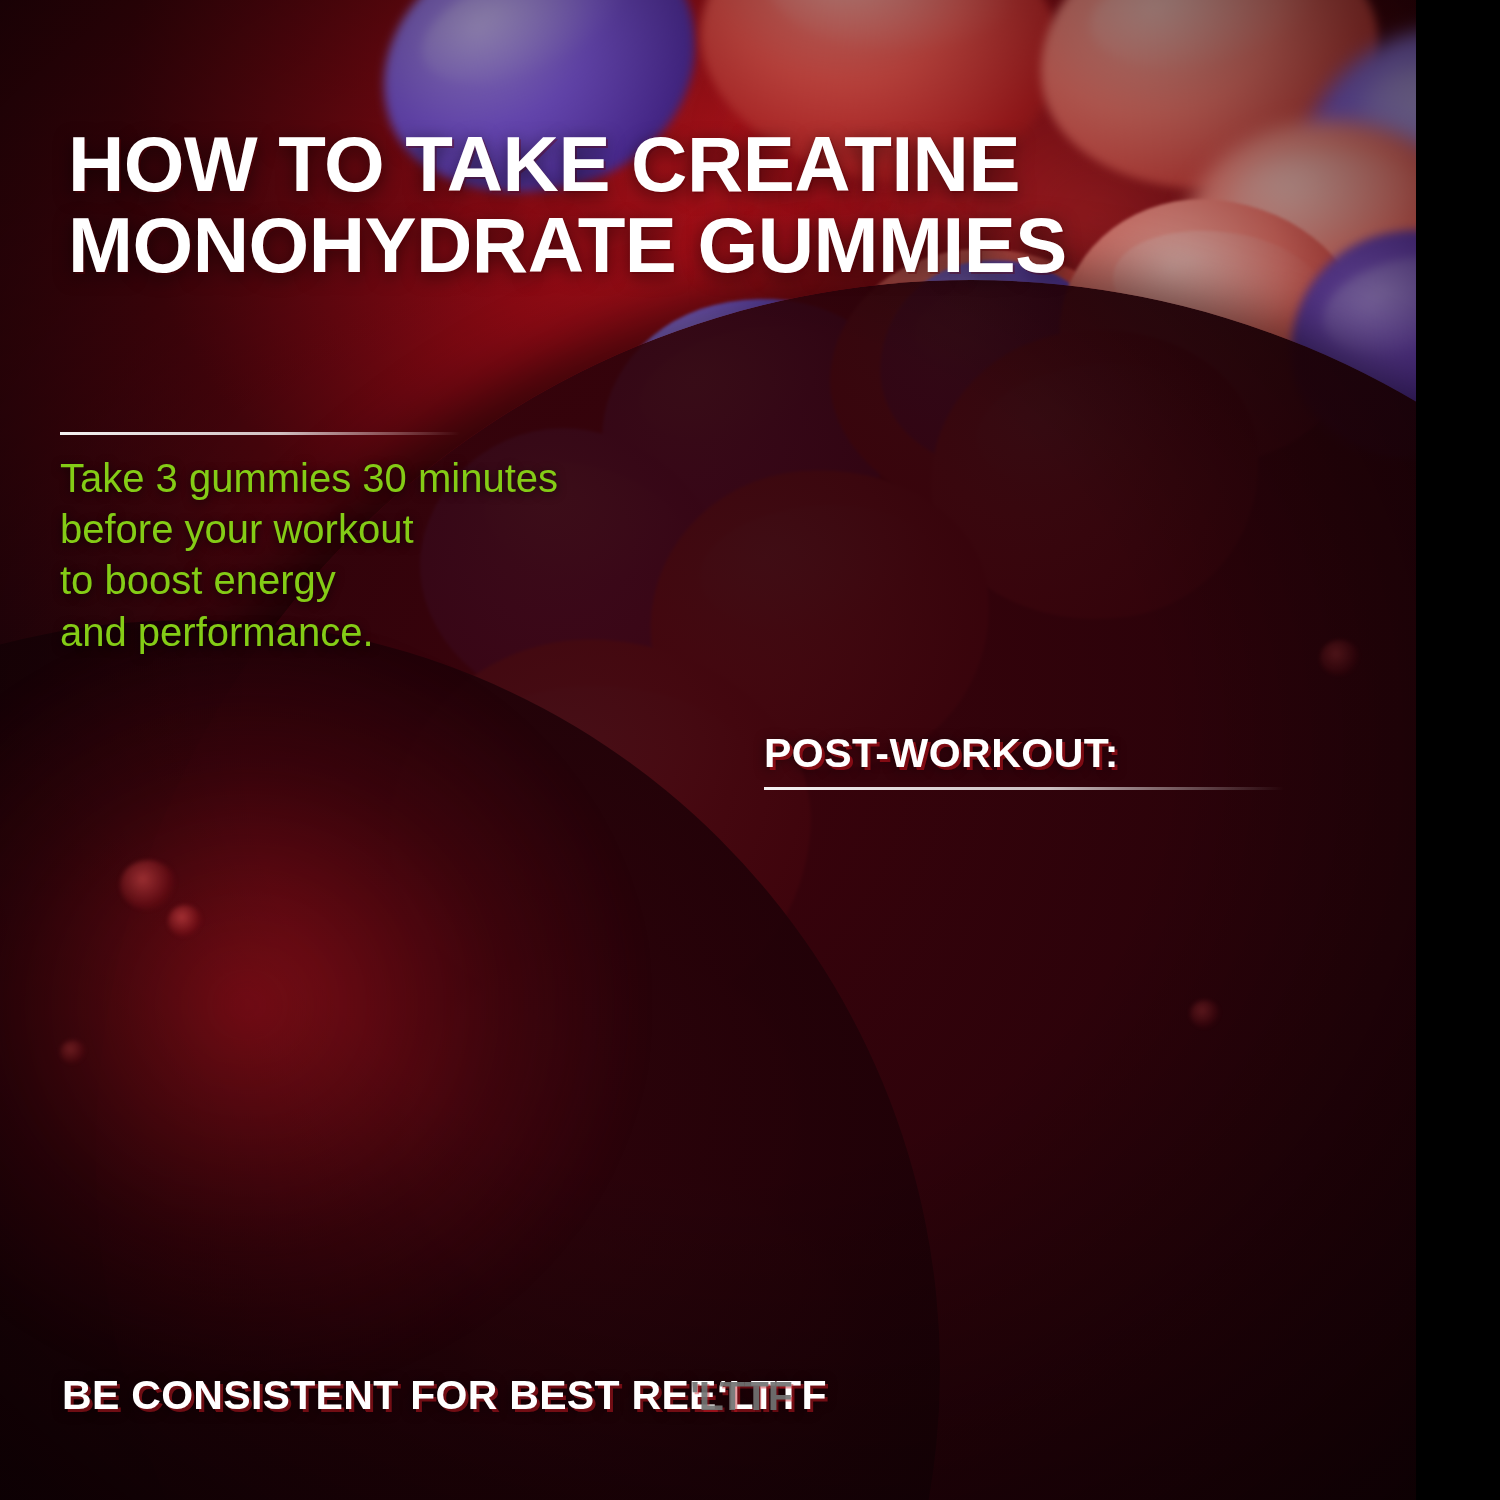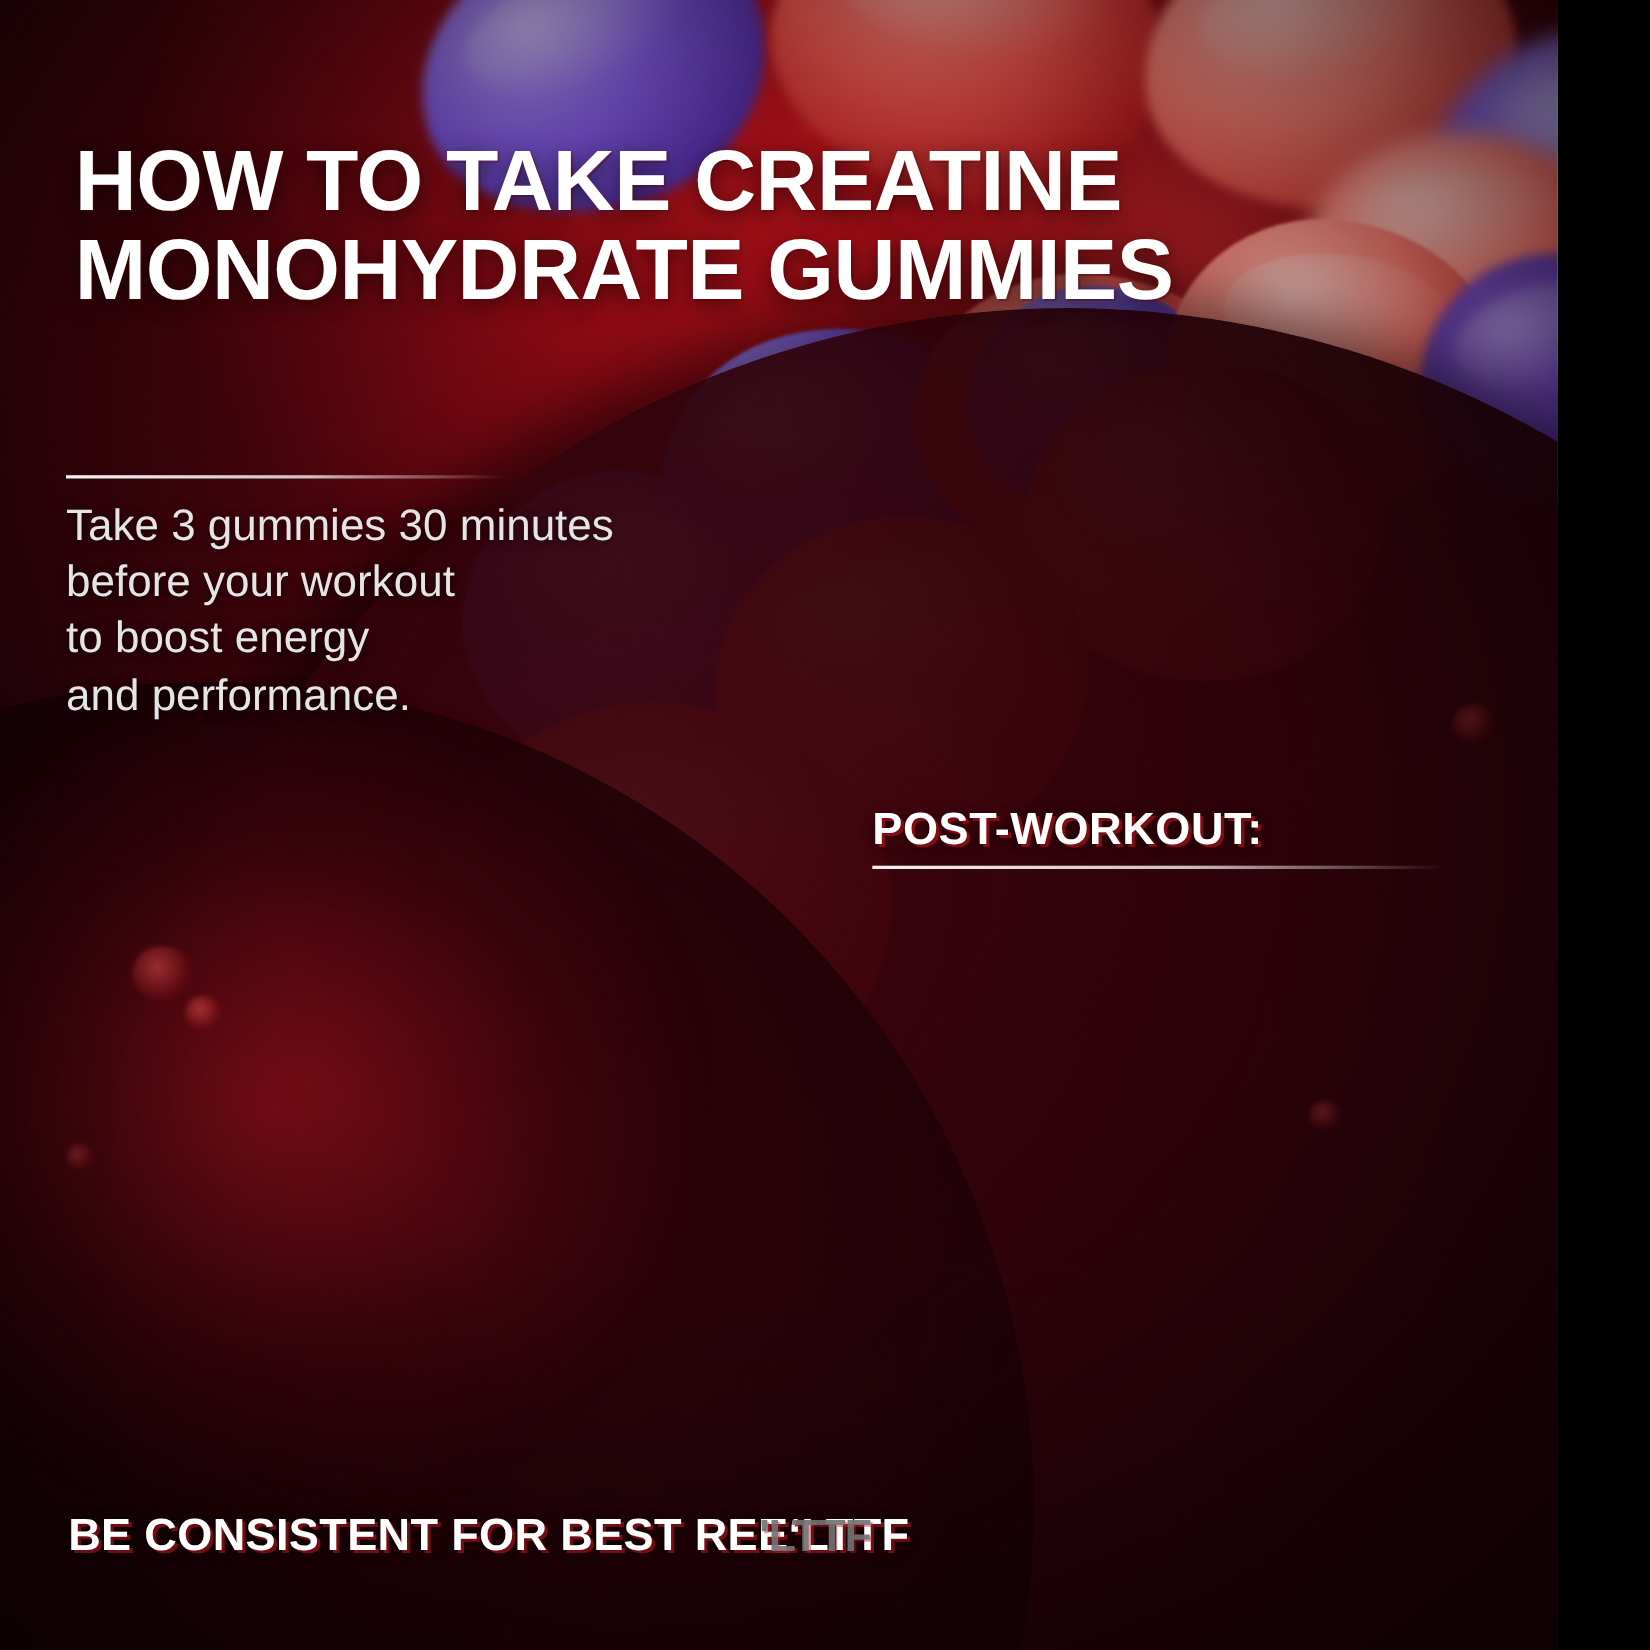--- a/index.html
+++ b/index.html
@@ -129,30 +129,30 @@
     text-shadow: 3px 3px 0 rgba(200,20,30,0.55), 0 2px 12px rgba(0,0,0,0.6);
     margin-bottom: 10px;
   }
   .rule {
     height: 3px;
     border: 0;
     margin: 0 0 18px 0;
     background: linear-gradient(90deg, rgba(255,255,255,0.95) 0%, rgba(255,255,255,0.75) 55%, rgba(255,255,255,0) 100%);
   }
   .block-body {
-    color: #e5e5e5;
+    color: #84cc16;
     font-size: 40px;
     line-height: 1.28;
     font-weight: 400;
     text-shadow: 0 2px 10px rgba(0,0,0,0.65);
     white-space: pre-line;
   }
 
   .pre-block  { left: 60px; top: 432px; width: 700px; }
-  .post-block { left: 793px; top: 730px; width: 660px; }
+  .post-block { left: 764px; top: 730px; width: 660px; }
   .pre-block .rule  { width: 400px; }
   .post-block .rule { width: 520px; }
 
   .footer {
     position: absolute;
     left: 62px;
     bottom: 78px;
     width: 1360px;
     color: #ffffff;
     font-size: 41px;

